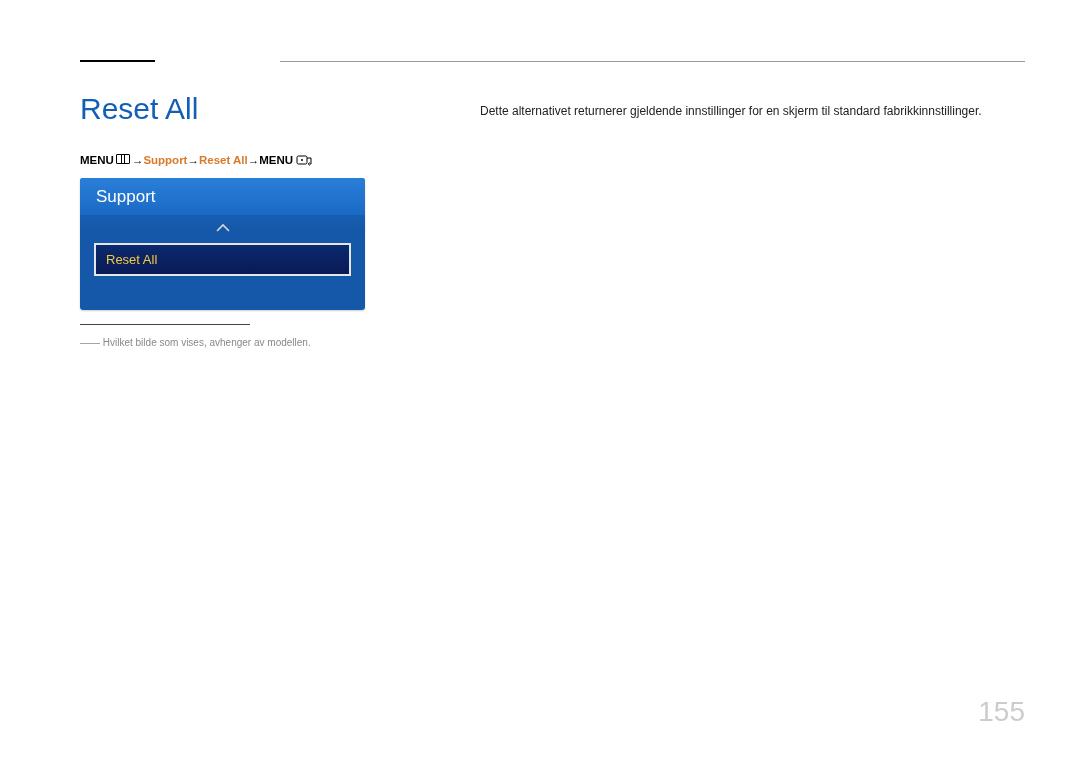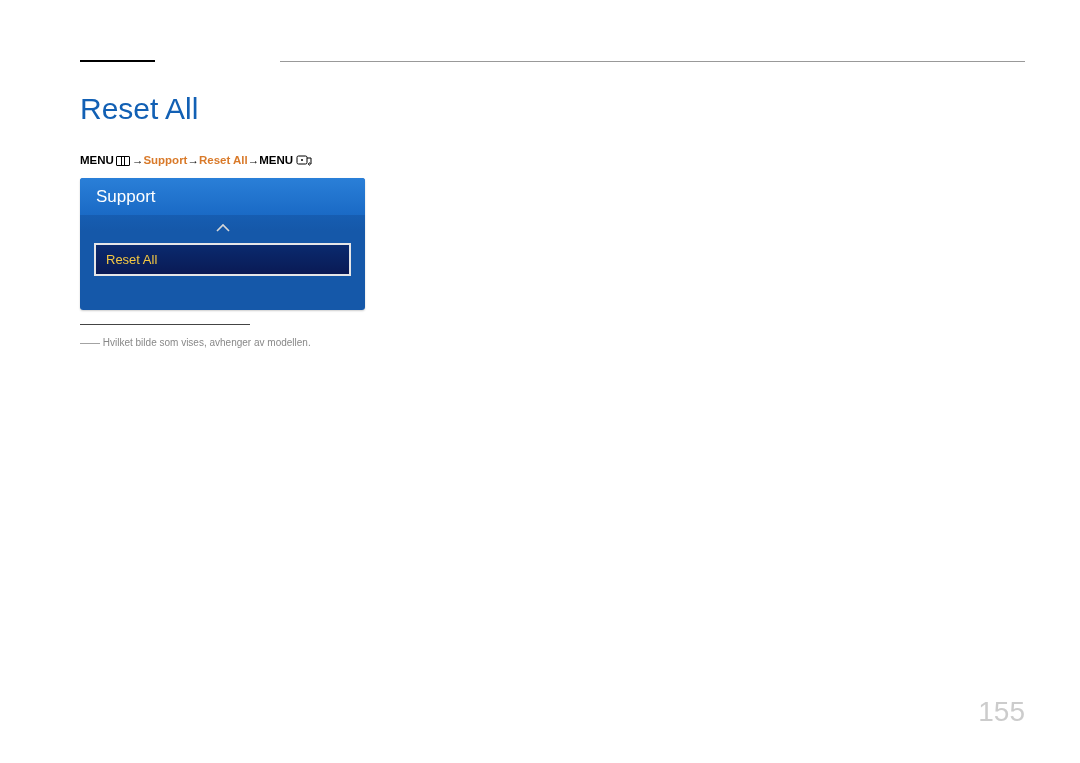--- a/index.html
+++ b/index.html
@@ -49,21 +49,21 @@
       font-weight: normal;
       color: #1260b4;
       margin-bottom: 28px;
     }
     .breadcrumb {
       font-size: 11.5px;
       font-weight: bold;
       color: #000;
       margin-bottom: 12px;
       display: flex;
-      align-items: flex-end;
+      align-items: flex-start;
       flex-wrap: wrap;
       gap: 0;
     }
     .breadcrumb .support {
       color: #d97a2a;
       font-weight: bold;
     }
     .breadcrumb .reset {
       color: #d97a2a;
       font-weight: bold;
@@ -203,16 +203,19 @@
           </span>
         </div>
         <div class="osd-item-selected">Reset All</div>
         <div class="osd-bottom-space"></div>
       </div>
 
       <div class="footnote-divider"></div>
       <div class="footnote">――   Hvilket bilde som vises, avhenger av modellen.</div>
     </div>
 
+    <div class="right-col">
+      <p class="body-text">Dette alternativet returnerer gjeldende innstillinger for en skjerm til standard fabrikkinnstillinger.</p>
+    </div>
   </div>
 </div>
 
 <div class="page-number">155</div>
 
 </body></html>

